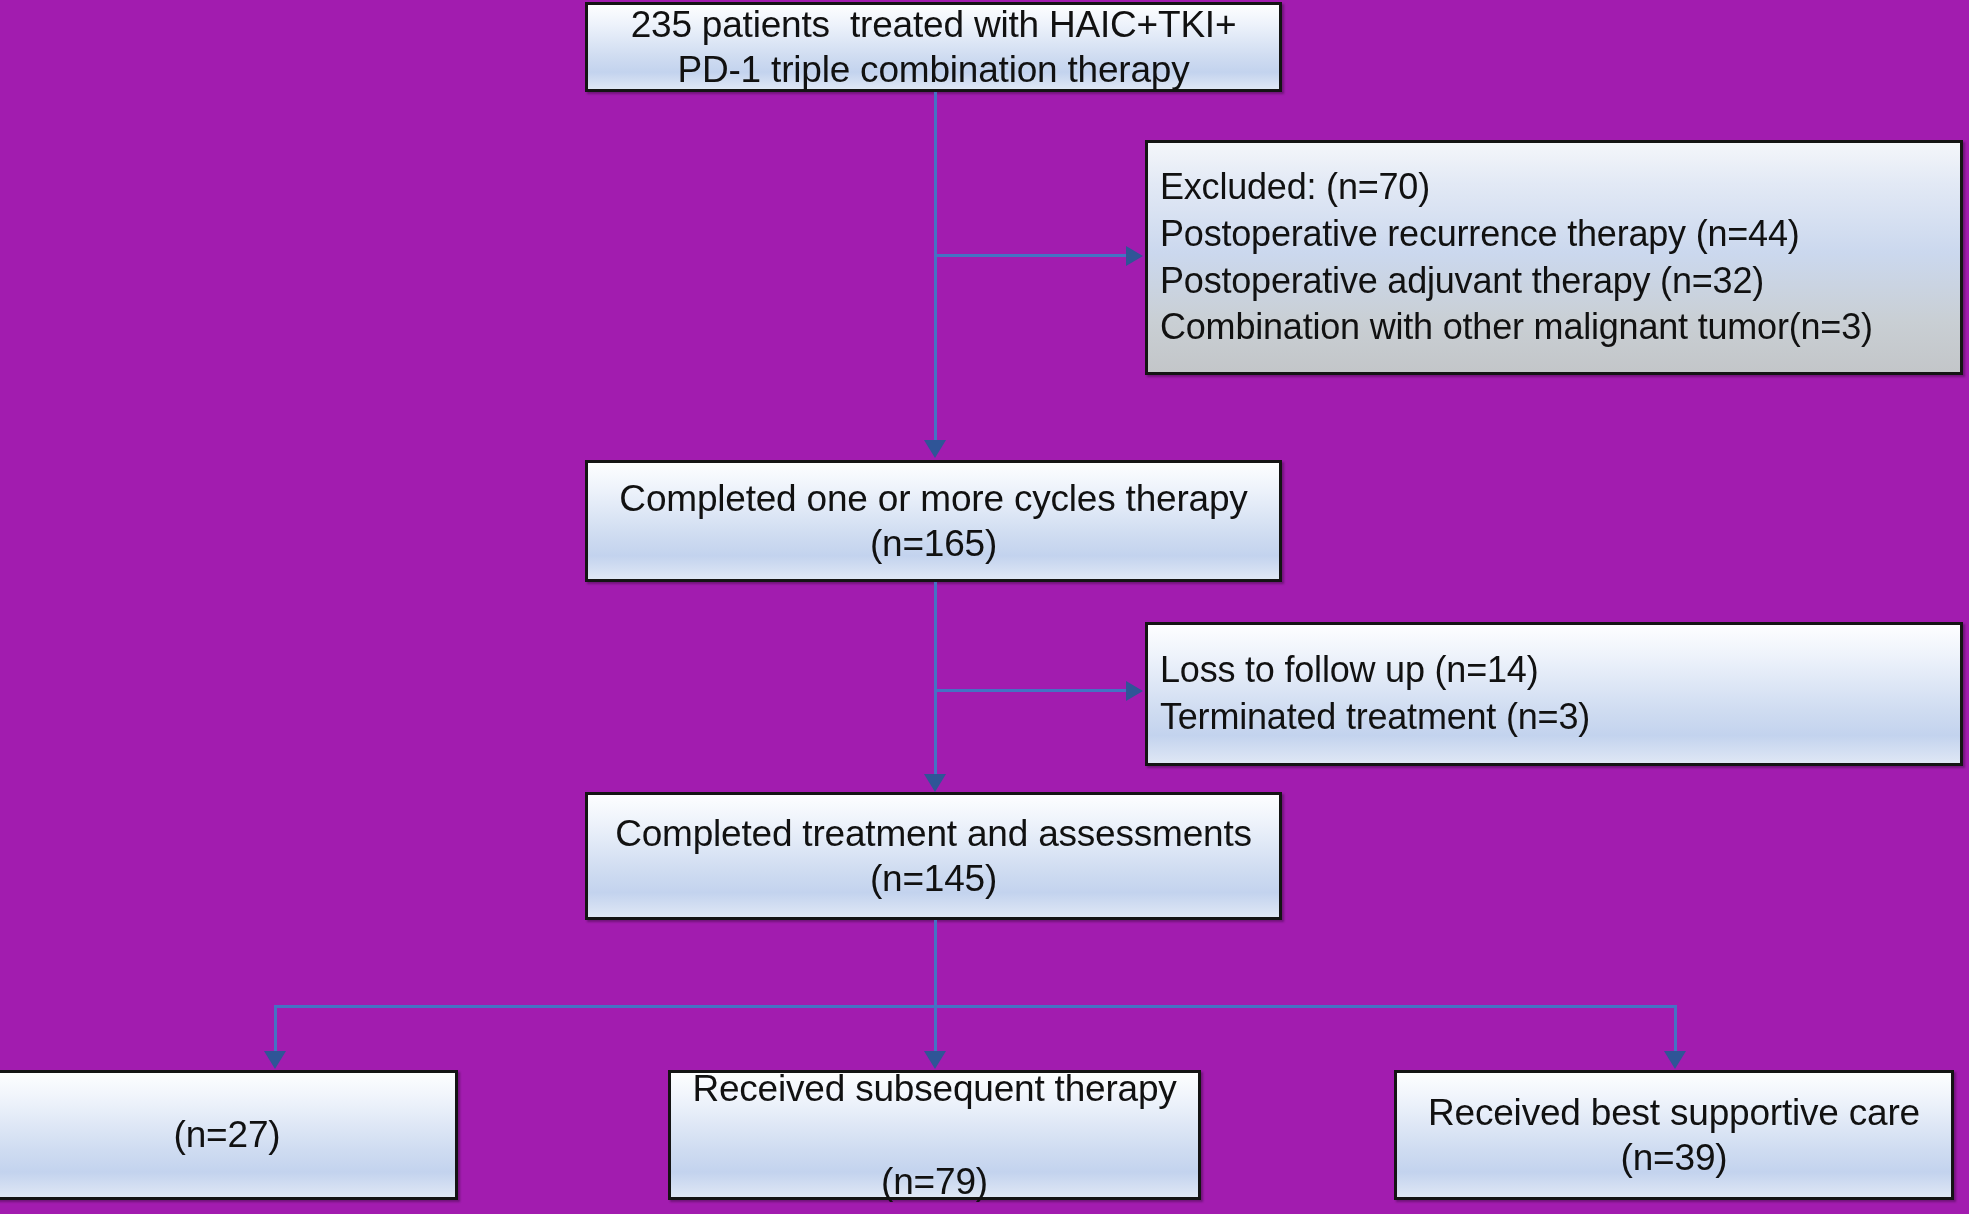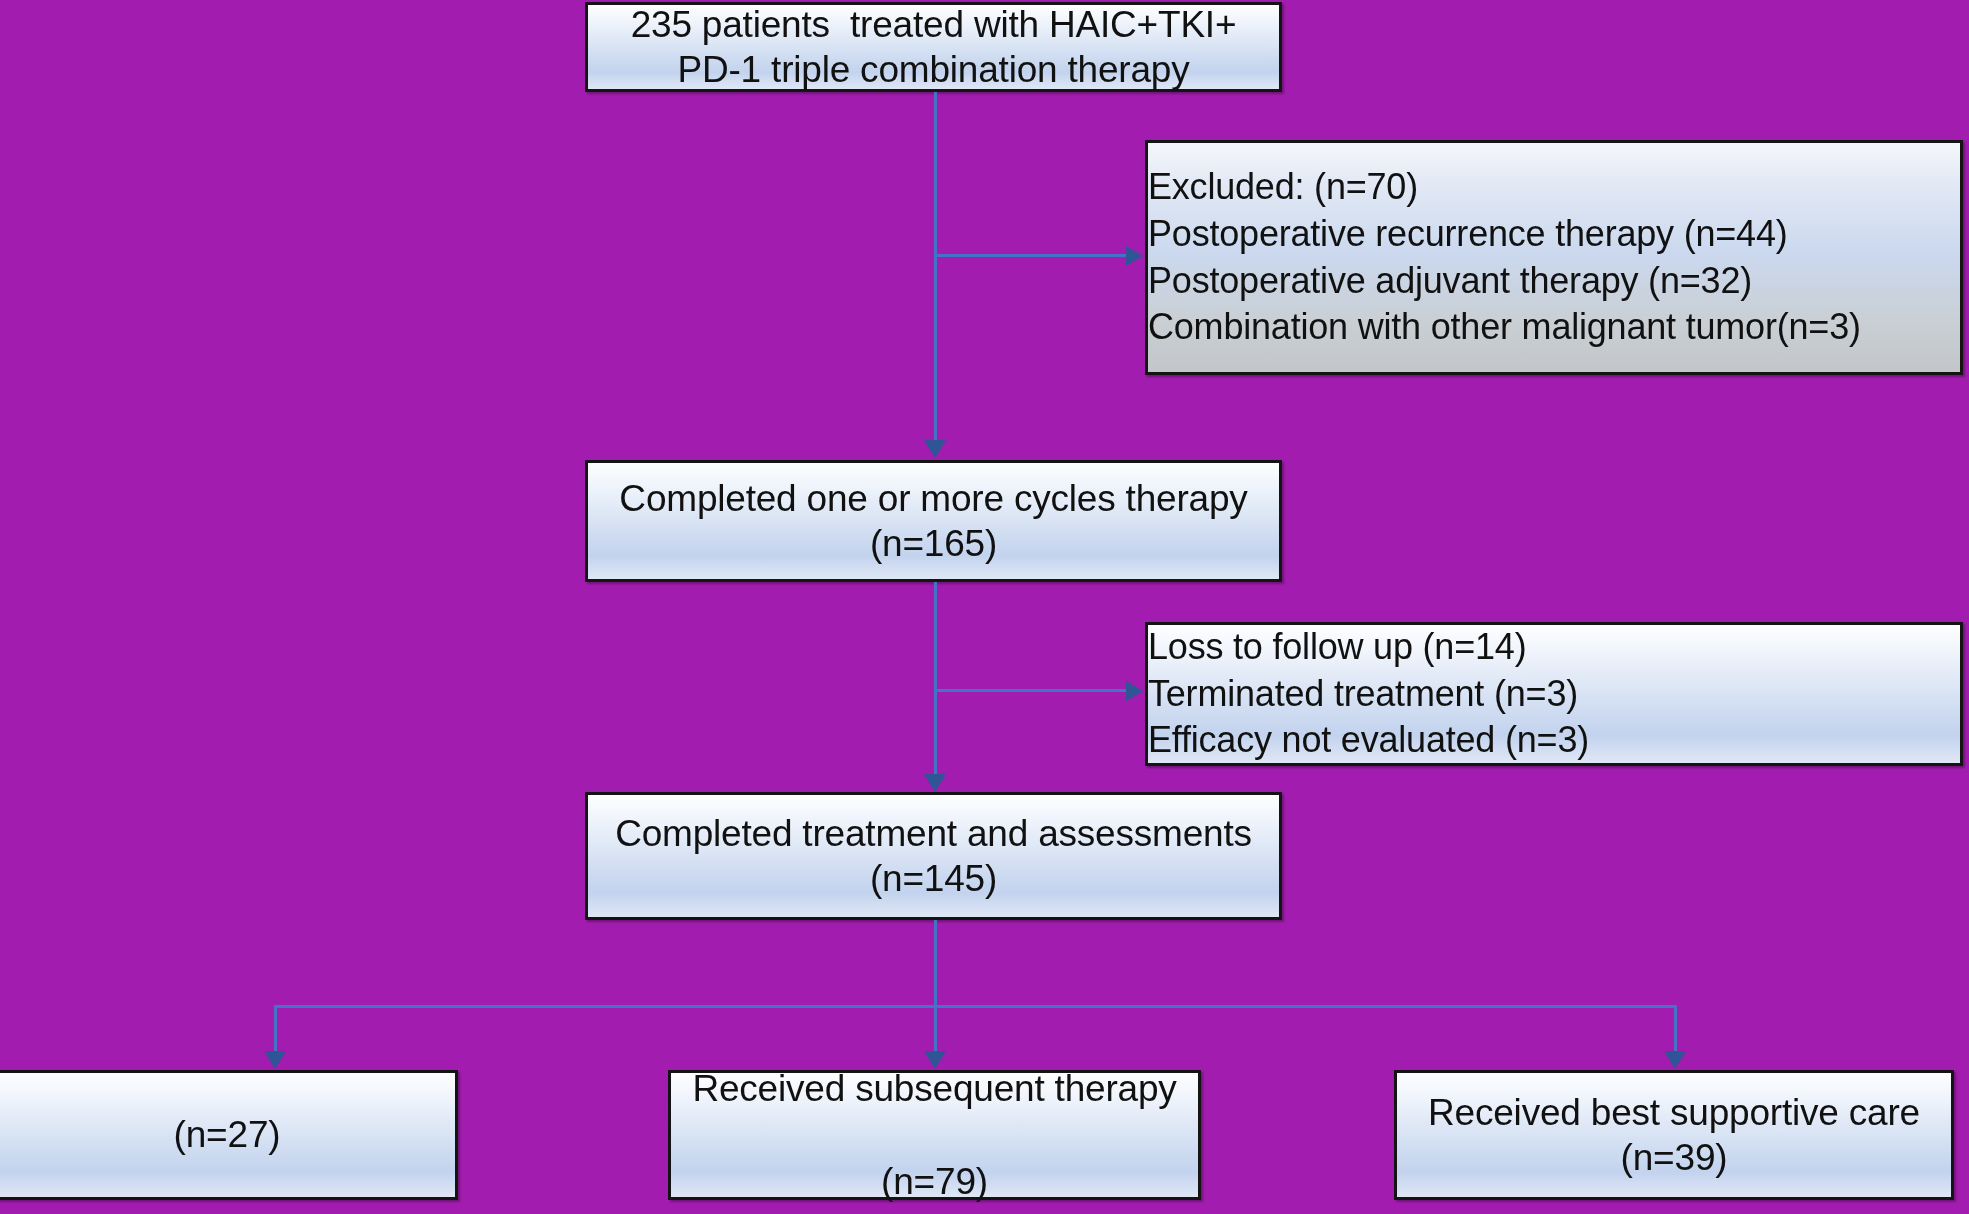--- a/index.html
+++ b/index.html
@@ -36,21 +36,21 @@
     font-size: 37px;
     line-height: 1.22;
     text-align: center;
     letter-spacing: -0.2px;
     box-shadow: 2px 2px 2px rgba(0,0,0,0.30);
   }
   .box.left-align {
     align-items: flex-start;
     justify-content: center;
     text-align: center;
-    padding-left: 0;
+    padding-left: 12px;
   }
   .box.grey {
     background: linear-gradient(to bottom,
                 #f4f6fa 0%,
                 #e2e9f5 18%,
                 #cbd8ee 48%,
                 #c9cfd4 78%,
                 #c3c6c9 100%);
   }
   .line {
@@ -107,21 +107,20 @@
 
   <div class="line vline" style="left:934px; top:582px; width:3px; height:194px;"></div>
   <div class="arrow-down" style="left:924px; top:774px;"></div>
 
   <div class="line hline" style="left:934px; top:689px; width:194px; height:3px;"></div>
   <div class="arrow-right" style="left:1126px; top:681px;"></div>
 
   <div class="box left-align" style="left:1145px; top:622px; width:818px; height:144px; font-size:36px; line-height:1.30;">
     <span class="txt-line">Loss to follow up (n=14)</span>
     <span class="txt-line">Terminated treatment (n=3)</span>
-    <span class="txt-line">Efficacy not evaluated (n=3)</span>
   </div>
 
   <div class="box" style="left:585px; top:792px; width:697px; height:128px;">
     <span class="txt-line">Completed treatment and assessments</span>
     <span class="txt-line">(n=145)</span>
   </div>
 
   <div class="line vline" style="left:934px; top:920px; width:3px; height:86px;"></div>
 
   <div class="line hline" style="left:274px; top:1005px; width:1403px; height:3px;"></div>

